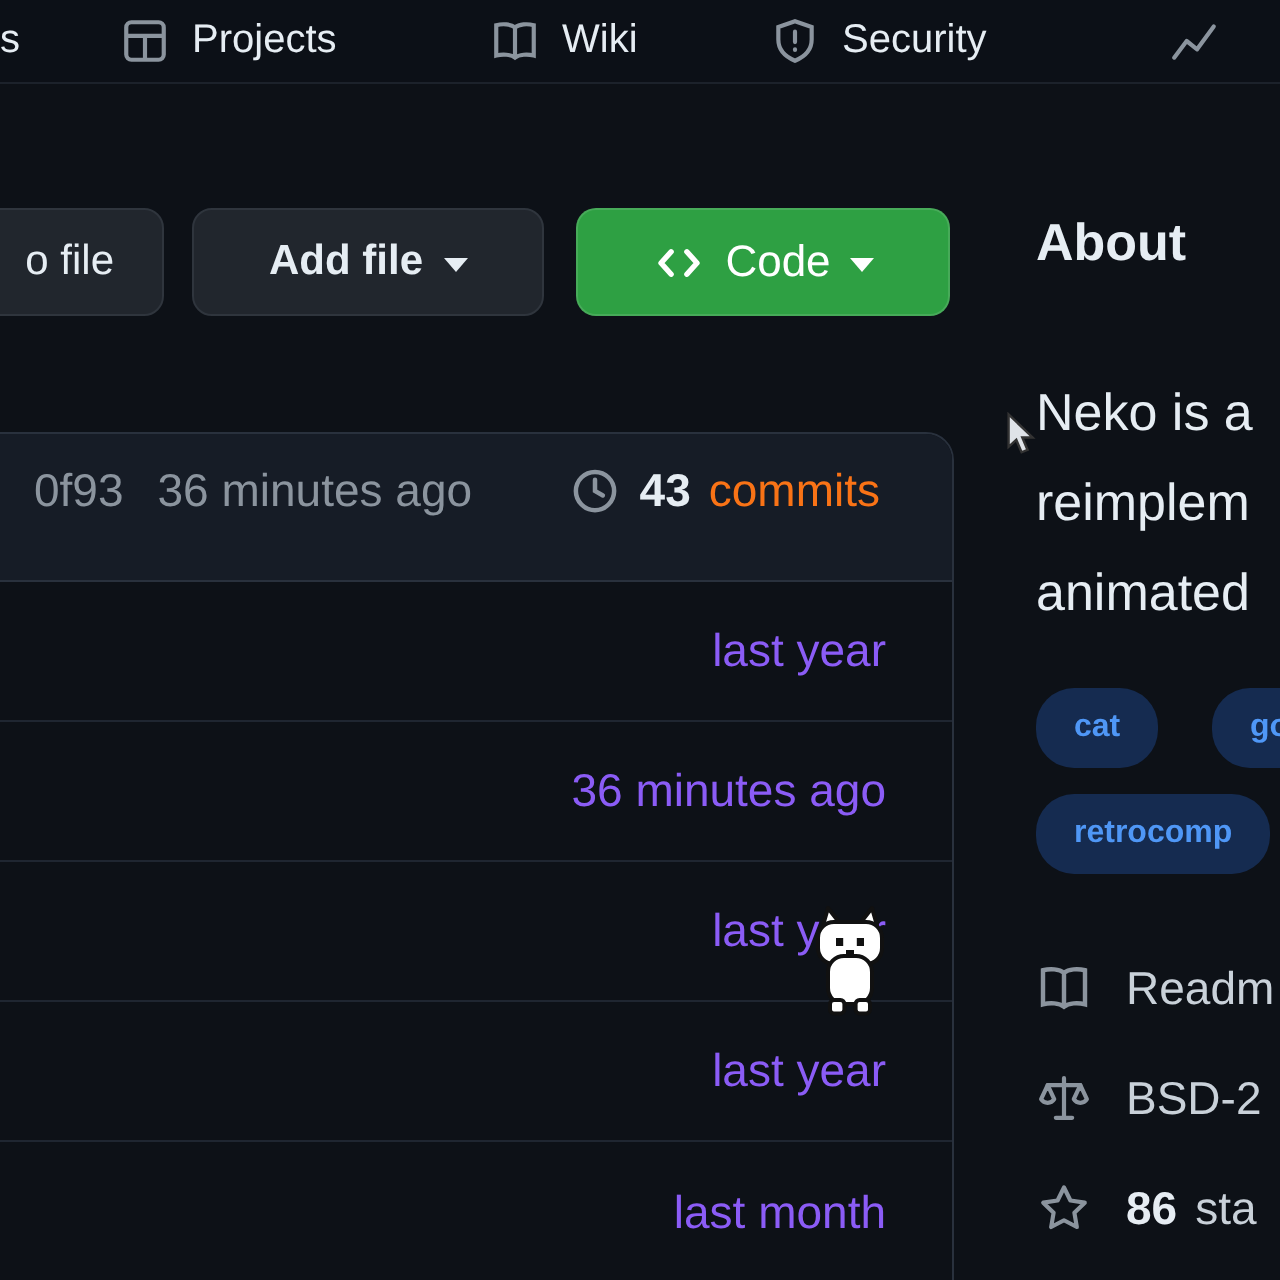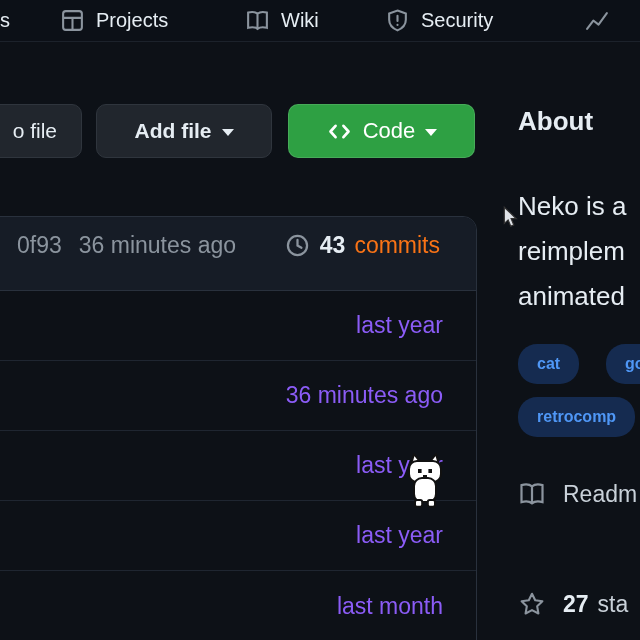--- a/index.html
+++ b/index.html
@@ -156,28 +156,37 @@
 
   <div class="meta-item" style="left:518px;top:478px">
     <span style="display:flex;align-items:center;">
       <svg viewBox="0 0 24 24" width="28" height="28" fill="none" stroke="#8b949e" stroke-width="1.9">
           <path d="M12 5.5C10 3.8 6 3.6 3 4.4V19c3-.8 7-.6 9 1 2-1.6 6-1.8 9-1V4.4c-3-.8-7-.6-9 1.1zM12 5.5V20"></path>
         </svg>
     </span>
     <span class="meta-label">Readm</span>
   </div>
 
+  <div class="meta-item" style="left:518px;top:533px">
+    <span style="display:flex;align-items:center;">
+      <svg viewBox="0 0 24 24" width="28" height="28" fill="none" stroke="#8b949e" stroke-width="1.8" stroke-linecap="round" stroke-linejoin="round">
+          <path d="M12 3.5v16M8.5 20.5h7M5 6.5h14"></path>
+          <path d="M5 6.5l-2.8 6a3.3 3.3 0 0 0 5.6 0zM19 6.5l-2.8 6a3.3 3.3 0 0 0 5.6 0z"></path>
+        </svg>
+    </span>
+    <span class="meta-label">BSD-2</span>
+  </div>
 
   <div class="meta-item" style="left:518px;top:588px">
     <span style="display:flex;align-items:center;">
       <svg viewBox="0 0 24 24" width="28" height="28" fill="none" stroke="#8b949e" stroke-width="1.8" stroke-linejoin="round">
           <path d="M12 3.2l2.75 5.6 6.15.9-4.45 4.33 1.05 6.12L12 17.25l-5.5 2.9 1.05-6.12L3.1 9.7l6.15-.9z"></path>
         </svg>
     </span>
-    <span class="stars-count">27</span>
+    <span class="stars-count">86</span>
     <span class="meta-label">sta</span>
   </div>
 
   <div class="neko">
     <svg viewBox="0 0 23 29" width="46" height="58">
       <g fill="#ffffff" stroke="#111111" stroke-width="1" stroke-linejoin="round">
         <polygon points="4,8 6,1 9.5,5.5"></polygon>
         <polygon points="19,8 17,1 13.5,5.5"></polygon>
         <rect x="3.5" y="4.5" width="16" height="10.5" rx="4"></rect>
         <rect x="6" y="13" width="11" height="12" rx="4"></rect>

